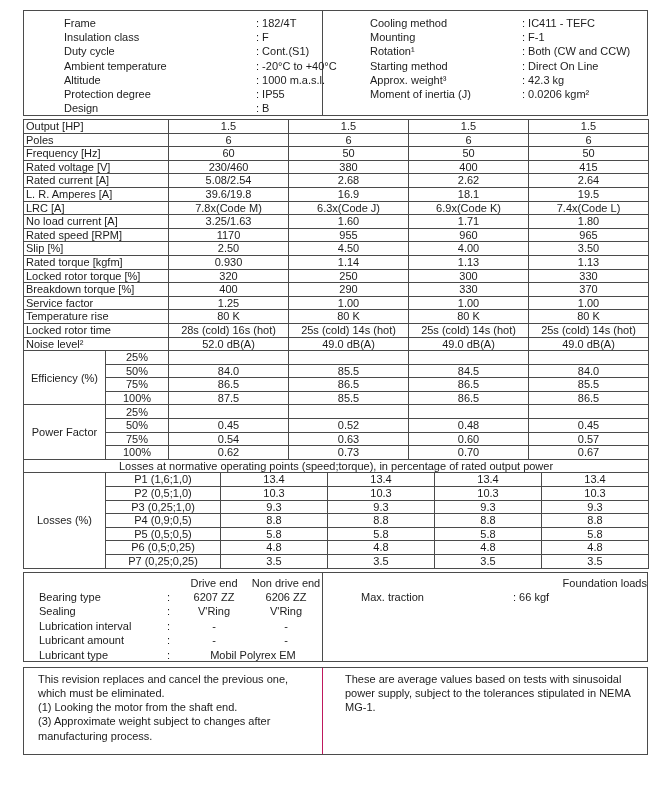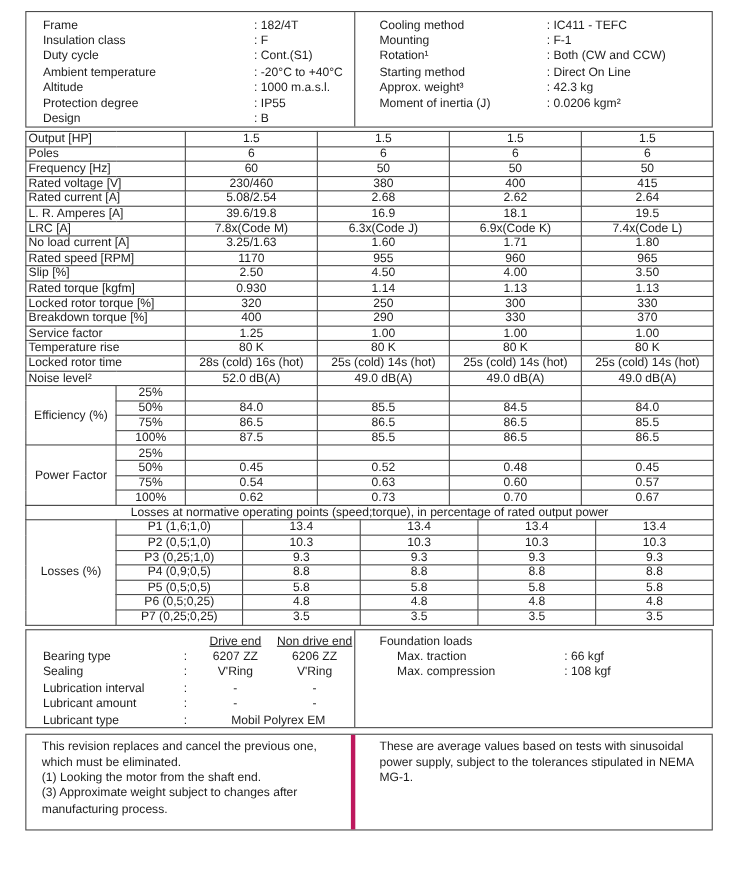--- a/index.html
+++ b/index.html
@@ -12,21 +12,21 @@
     font-size: 11px;
     color: #1c1c1c;
     overflow: hidden;
   }
   .content { position: absolute; left: 23px; top: 10px; width: 625px; }
 
   
   .info-box { display: flex; border: 1px solid #4b4b4b; height: 106px; }
   .info-left  { width: 299px; border-right: 1px solid #4b4b4b; padding: 5px 0 0 15px; }
   .info-right { flex: 1; padding: 5px 0 0 22px; }
-  .info-row { display: flex; line-height: 14.2px; white-space: nowrap; }
+  .info-row { display: flex; line-height: 14.2px; white-space: nowrap; margin-left: 25px; }
   .info-left  .info-label { width: 192px; flex: none; }
   .info-right .info-label { width: 152px; flex: none; }
 
   
   table.spec { border-collapse: collapse; width: 625px; table-layout: fixed; margin-top: 3px; }
   table.spec td {
     border: 1px solid #4b4b4b;
     height: 13.6px; line-height: 12.5px;
     padding: 0 2px; font-size: 11px;
     overflow: hidden; white-space: nowrap;
@@ -39,28 +39,28 @@
   
   .bearing-box { display: flex; border: 1px solid #4b4b4b; height: 90px; margin-top: 3px; }
   .bearing-left  { width: 299px; border-right: 1px solid #4b4b4b; padding: 3px 0 0 15px; }
   .bearing-right { flex: 1; padding: 3px 0 0 22px; }
   .b-row { display: flex; line-height: 14.4px; white-space: nowrap; }
   .b-lbl  { width: 128px; flex: none; }
   .b-col  { width: 14px;  flex: none; }
   .b-de   { width: 66px;  flex: none; text-align: center; }
   .b-nde  { width: 78px;  flex: none; text-align: center; }
   .b-span { width: 144px; flex: none; text-align: center; }
-  .und { text-decoration: underline; }
-  .f-title { line-height: 14.4px; }
+  .und { }
+  .f-title { line-height: 14.4px; text-align: right; }
   .f-row { display: flex; line-height: 14.4px; white-space: nowrap; }
   .f-lbl { width: 152px; flex: none; margin-left: 16px; }
 
   
   .notes-box { display: flex; border: 1px solid #4b4b4b; height: 88px; margin-top: 5px; }
-  .notes-left  { width: 299px; border-right: 4px solid #be185d; padding: 4px 12px 0 14px; }
+  .notes-left  { width: 299px; border-right: 1px solid #be185d; padding: 4px 12px 0 14px; }
   .notes-right { flex: 1; padding: 4px 14px 0 22px; }
   .note-line { line-height: 14.3px; }
 </style>
 </head>
 <body>
 
 <div class="page">
   <div class="content">
 
     <div class="info-box">
@@ -416,24 +416,20 @@
             <span class="b-span">Mobil Polyrex EM</span>
           </div>
         </div>
       <div class="bearing-right">
         <div class="f-title">Foundation loads</div>
         <div id="foundation-rows">
             <div class="f-row">
               <span class="f-lbl">Max. traction</span>
               <span class="f-val">: 66 kgf</span>
             </div>
-            <div class="f-row">
-              <span class="f-lbl">Max. compression</span>
-              <span class="f-val">: 108 kgf</span>
-            </div>
           </div>
       </div>
     </div>
 
     <div class="notes-box">
       <div class="notes-left" id="notes-left">
           <div class="note-line">This revision replaces and cancel the previous one, which must be eliminated.</div>
           <div class="note-line">(1) Looking the motor from the shaft end.</div>
           <div class="note-line">(3) Approximate weight subject to changes after manufacturing process.</div>
         </div>

